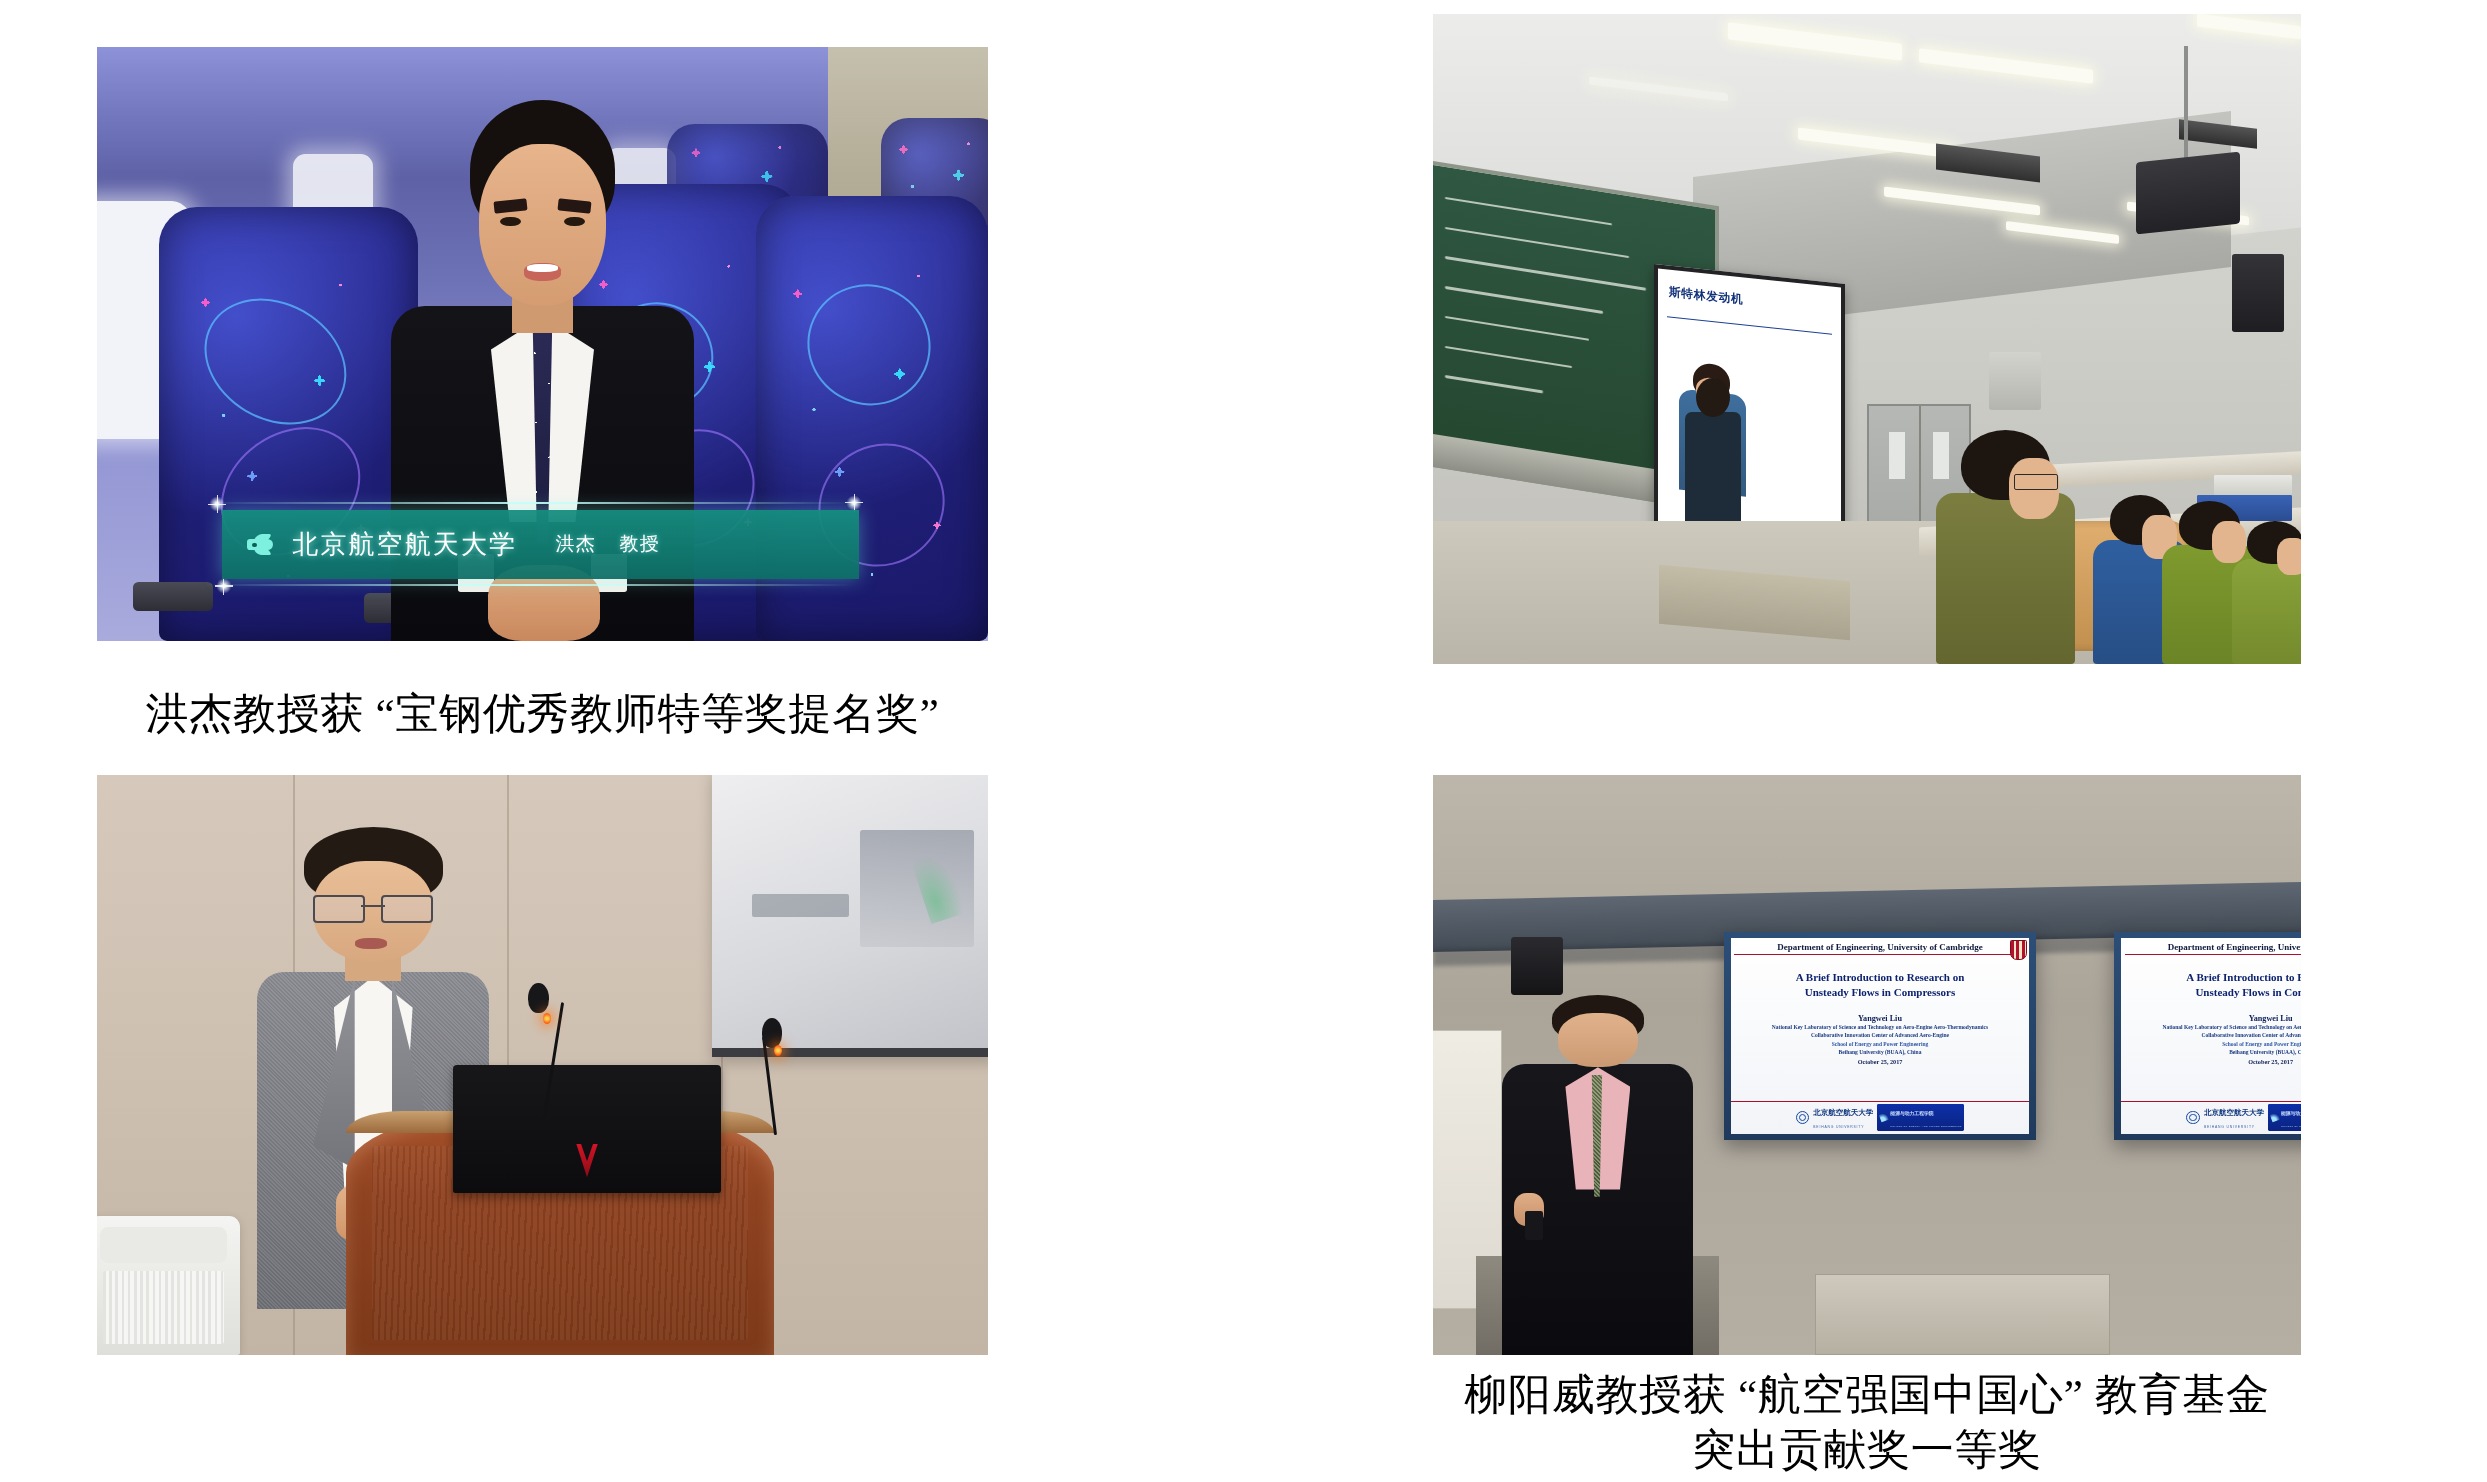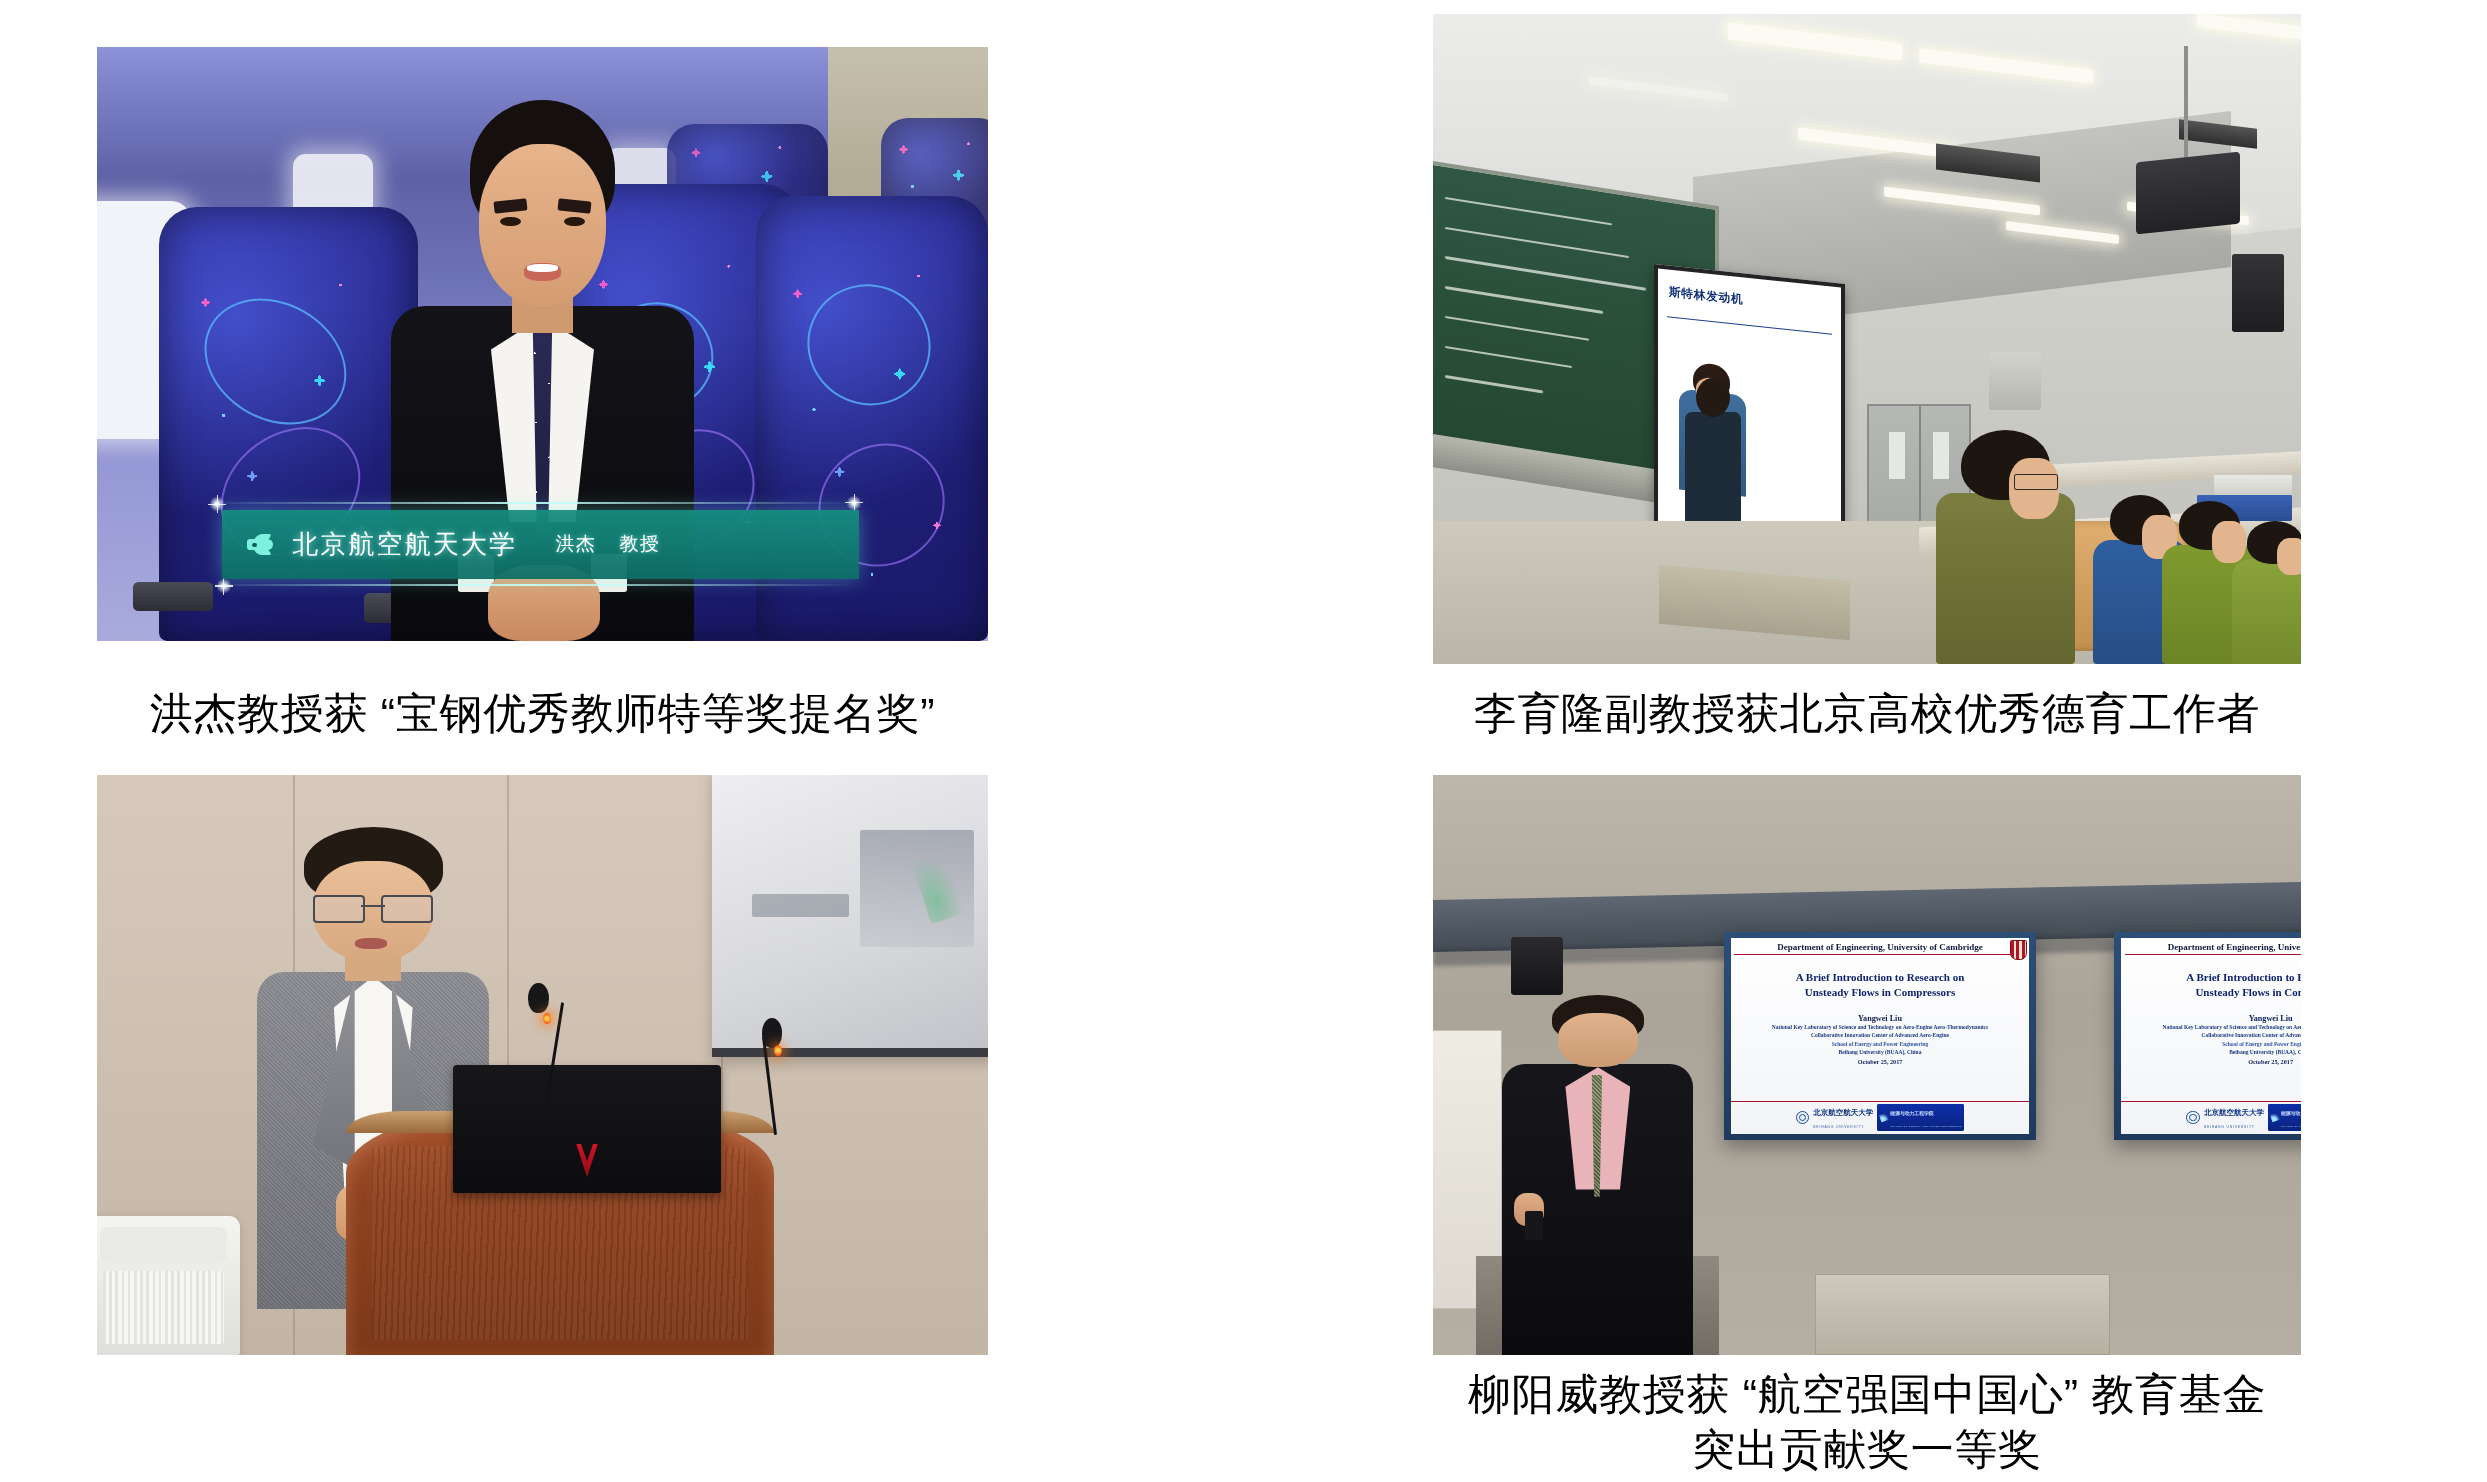--- a/index.html
+++ b/index.html
@@ -24,21 +24,21 @@
   .photo {
     position: absolute;
     overflow: hidden;
     background: #2a2a30;
   }
 
   .caption {
     position: absolute;
     text-align: center;
     color: #000000;
-    font-family: Liberation Sans, sans-serif;
+    font-family: Liberation Serif, serif;
     font-weight: 400;
     font-size: 43px;
     line-height: 1.28;
     letter-spacing: 0.7px;
     white-space: pre-line;
   }
 
   
   #photo-interview { left:97px; top:47px; width:891px; height:594px; }
   .cabin {
@@ -742,21 +742,20 @@
         <div class="st-head"></div>
         <div class="st-face"></div>
     </div>
     <div class="student" id="st4">
       <div class="st-body"></div>
         <div class="st-head"></div>
         <div class="st-face"></div>
     </div>
   </div>
 
-  <div class="caption" id="cap-2">李育隆副教授获北京高校优秀德育工作者</div>
 
   <div class="photo" id="photo-podium">
     <div class="hall-wall"></div>
     <div class="panel-seam" style="left:22%"></div>
     <div class="panel-seam" style="left:46%"></div>
     <div class="panel-seam" style="left:70%"></div>
 
     <div class="screen">
       <div class="screen-mark"></div>
       <div class="screen-chip"></div>

